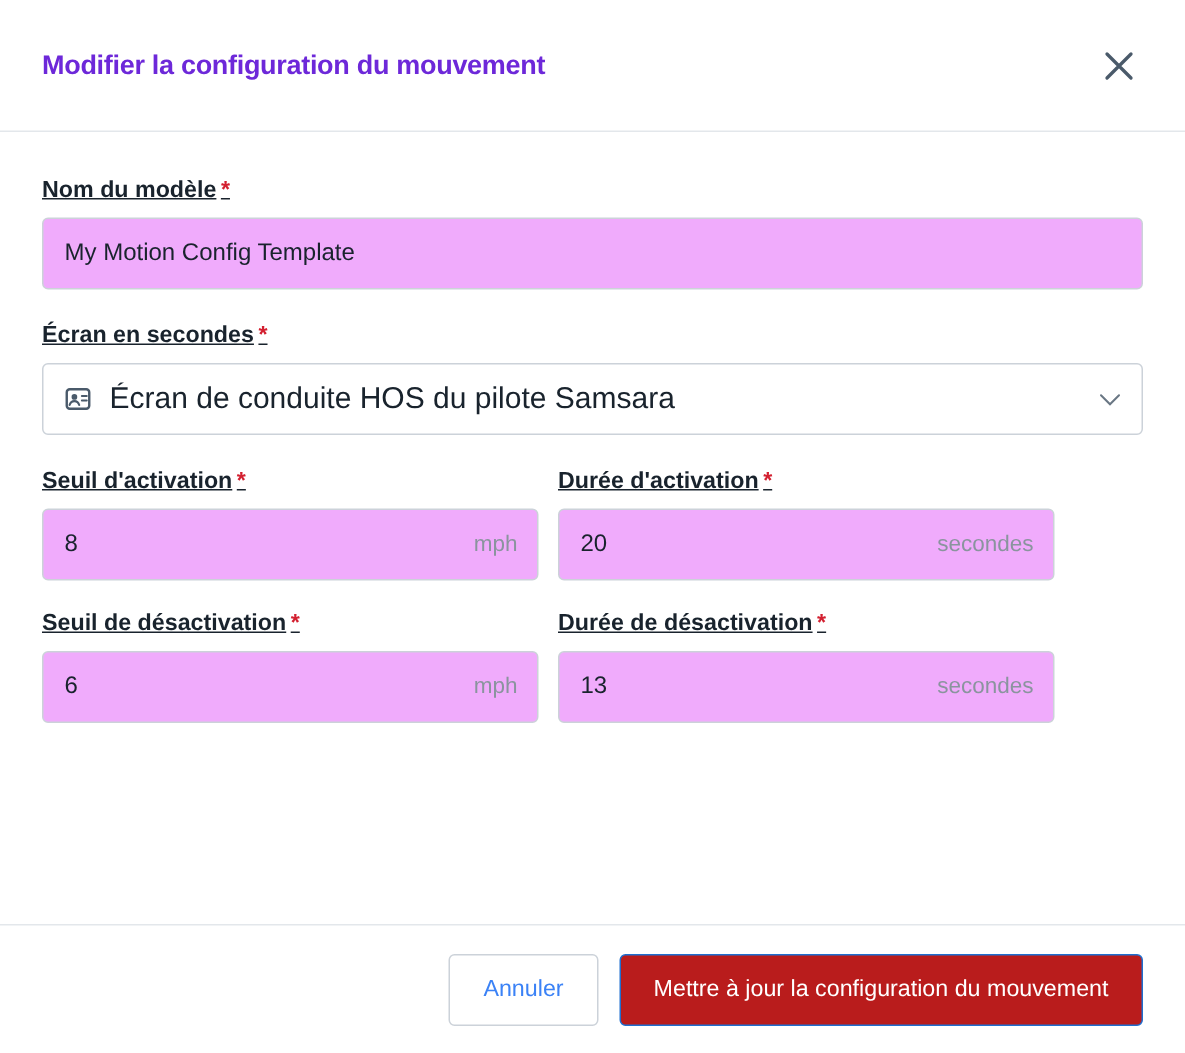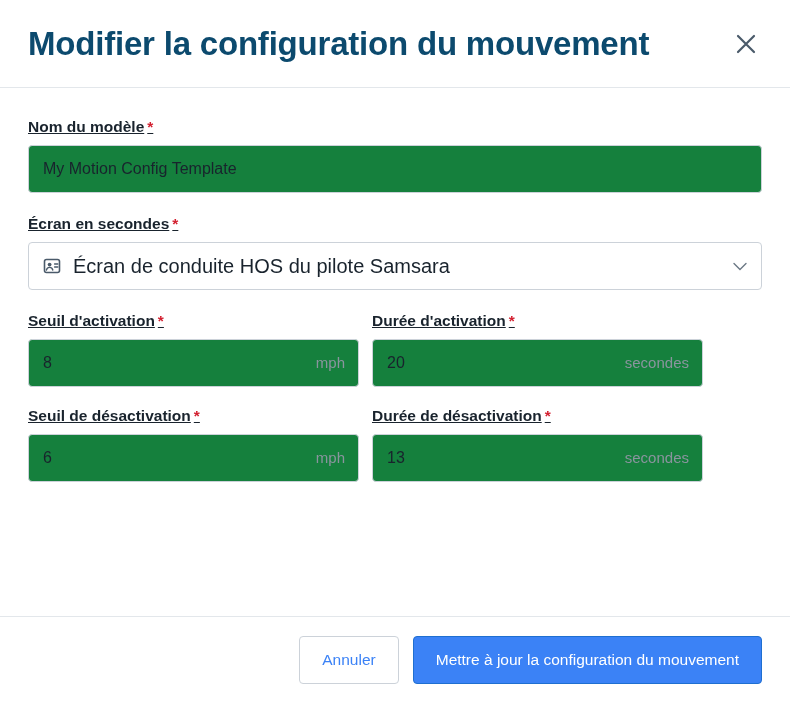--- a/index.html
+++ b/index.html
@@ -29,23 +29,23 @@
     height: 88px;
     flex: 0 0 88px;
     border-bottom: 1px solid #e3e7eb;
     display: flex;
     align-items: center;
     justify-content: space-between;
     padding: 0 28px;
     box-sizing: border-box;
   }
   .modal-title {
-    font-size: 33px;
+    font-size: 18px;
     font-weight: bold;
-    color: #0c4a6e;
+    color: #6d28d9;
     letter-spacing: -0.2px;
   }
   .close-btn {
     width: 32px;
     height: 32px;
     display: flex;
     align-items: center;
     justify-content: center;
     cursor: pointer;
     color: #4a5a6a;
@@ -76,21 +76,21 @@
     font-weight: bold;
     margin-left: 3px;
   }
 
   .text-input {
     width: 100%;
     height: 48px;
     box-sizing: border-box;
     border: 1px solid #ccd2d9;
     border-radius: 4px;
-    background: #15803d;
+    background: #f0abfc;
     font-family: "Liberation Sans", sans-serif;
     font-size: 16px;
     color: #19232d;
     padding: 0 14px;
     outline: none;
   }
   .text-input::placeholder { color: #8a949e; }
 
   
   .select-wrap {
@@ -184,21 +184,21 @@
     display: flex;
     align-items: center;
     justify-content: center;
   }
   .btn-secondary {
     background: #ffffff;
     border: 1px solid #ccd2d9;
     color: #3b82f6;
   }
   .btn-primary {
-    background: #3b82f6;
+    background: #b91c1c;
     border: 1px solid #1f6fd0;
     color: #ffffff;
   }
 </style>
 </head>
 <body>
 
 <div class="modal">
 
   <div class="modal-header">

